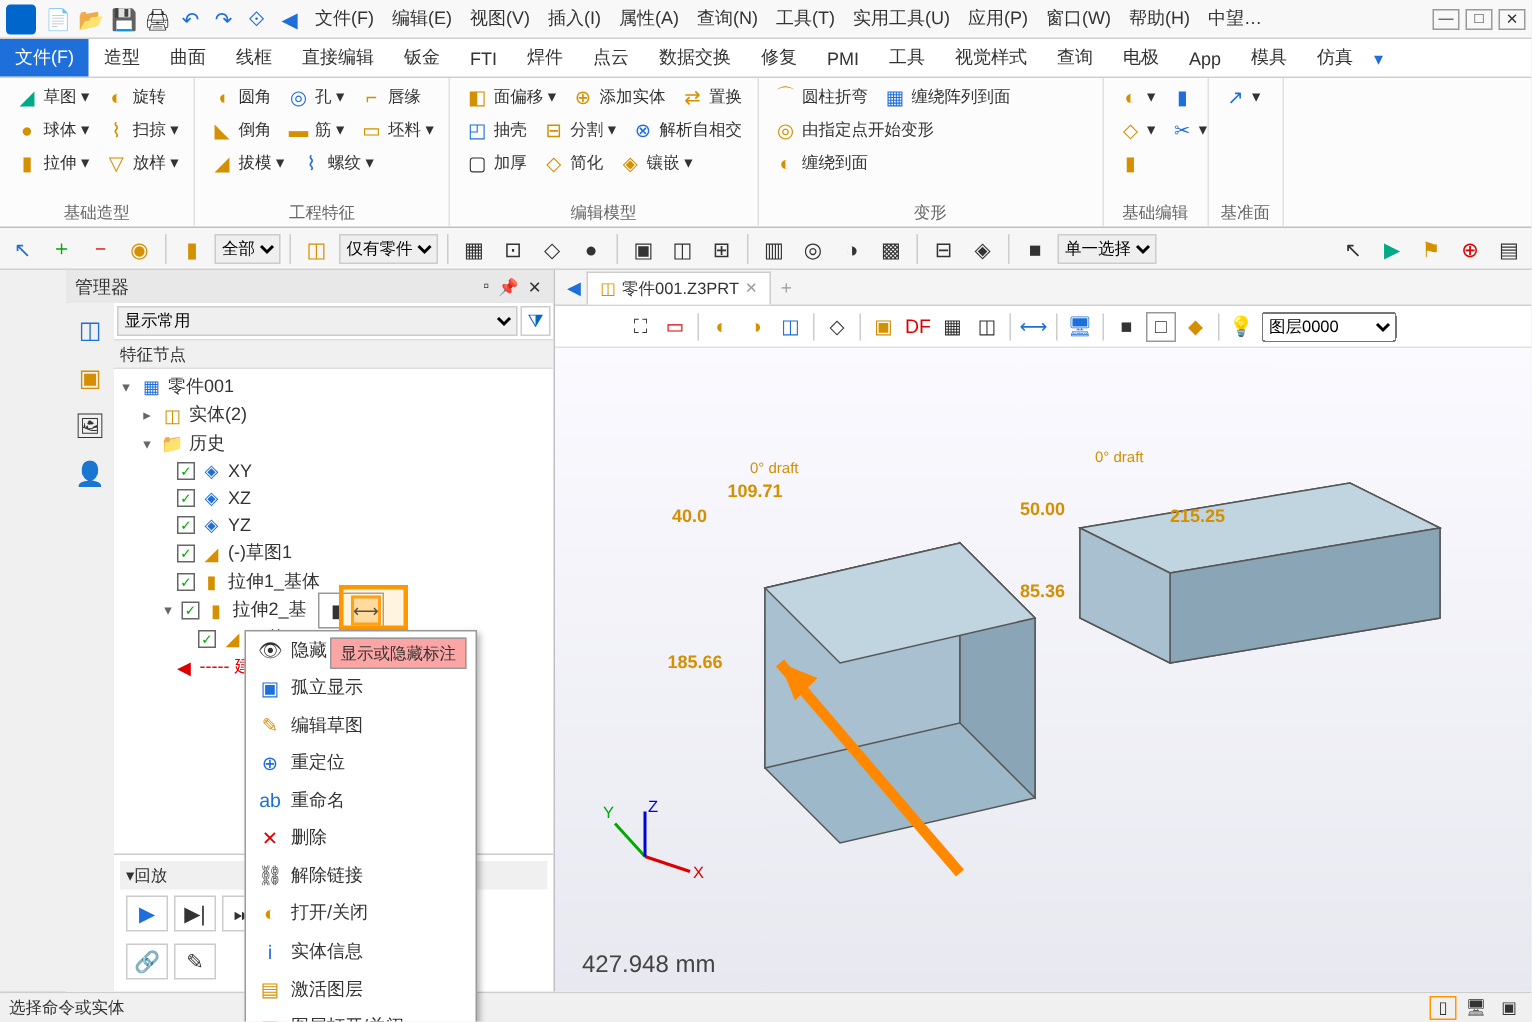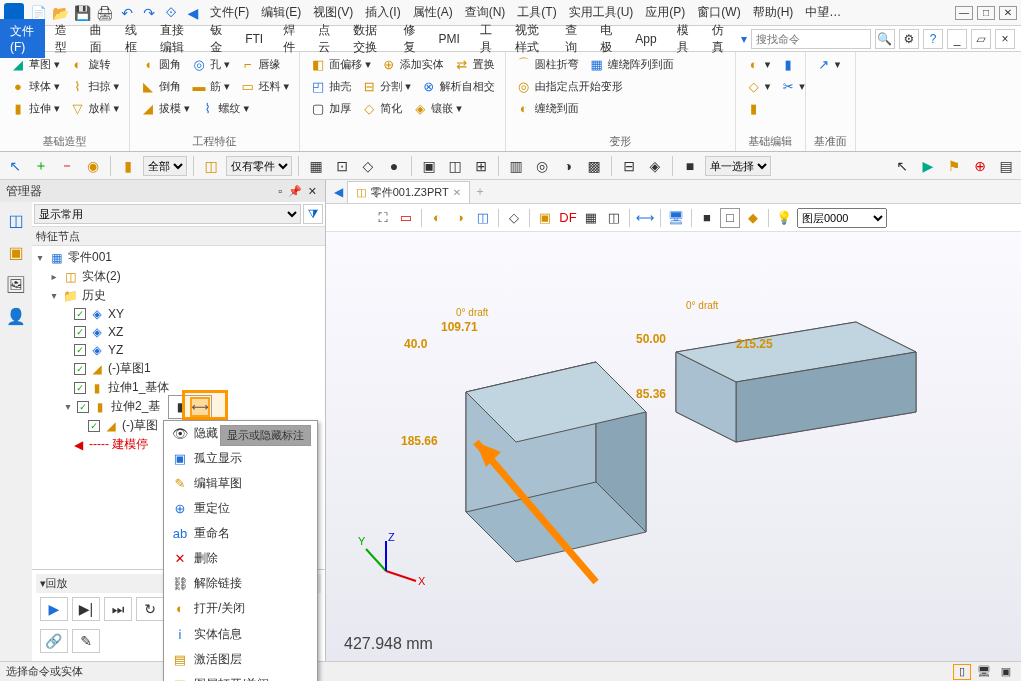--- a/index.html
+++ b/index.html
@@ -30,21 +30,21 @@
 .ribbon-btn .ic { width: 16px; height: 16px; display: inline-flex; align-items: center; justify-content: center; font-size: 13px; }
 .ribbon-row { display: flex; gap: 2px; }
 
 
 .toolbar2 { height: 28px; background: #f6f6f6; border-bottom: 1px solid #d0d0d0; display: flex; align-items: center; padding: 0 4px; gap: 4px; }
 .toolbar2 .tb-btn { width: 22px; height: 22px; display: flex; align-items: center; justify-content: center; font-size: 14px; cursor: pointer; }
 .toolbar2 select { height: 20px; font-size: 11px; border: 1px solid #ccc; }
 .toolbar2 .sep { width: 1px; height: 20px; background: #ccc; margin: 0 2px; }
 
 
-.main { display: flex; height: calc(681px - 26px - 26px - 100px - 28px - 20px); }
+.main { display: flex; height: calc(681px - 26px - 26px - 100px - 28px - 20px); margin-left: 44px; }
 
 
 .manager { width: 326px; background: #fff; border-right: 1px solid #c0c0c0; display: flex; flex-direction: column; position: relative; }
 .manager-header { height: 22px; background: #e8e8e8; display: flex; align-items: center; padding: 0 6px; font-size: 12px; }
 .manager-header-controls { margin-left: auto; display: flex; gap: 2px; }
 .manager-header-controls span { font-size: 11px; cursor: pointer; padding: 0 2px; }
 .manager-body { flex: 1; display: flex; overflow: hidden; }
 .manager-sidebar { width: 32px; background: #f0f0f0; display: flex; flex-direction: column; gap: 4px; padding-top: 4px; }
 .manager-sidebar .msbtn { width: 28px; height: 28px; margin: 0 auto; display: flex; align-items: center; justify-content: center; cursor: pointer; font-size: 16px; }
 .manager-content { flex: 1; display: flex; flex-direction: column; overflow: hidden; }
@@ -65,21 +65,21 @@
 
 .playback { border-top: 1px solid #ccc; padding: 4px; }
 .playback-header { display: flex; align-items: center; font-size: 11px; padding: 2px 4px; background: #f0f0f0; }
 .playback-body { display: flex; gap: 4px; padding: 4px; flex-wrap: wrap; }
 .playback-body .pbtn { width: 28px; height: 24px; border: 1px solid #ccc; display: flex; align-items: center; justify-content: center; font-size: 14px; }
 
 
 .context-menu { position: absolute; left: 163px; top: 420px; width: 155px; background: #fff; border: 1px solid #999; box-shadow: 2px 2px 4px rgba(0,0,0,0.3); z-index: 100; }
 .context-menu .cm-item { display: flex; align-items: center; gap: 6px; padding: 4px 8px; font-size: 12px; cursor: pointer; }
 .context-menu .cm-icon { width: 16px; text-align: center; font-size: 13px; }
-.tooltip { position: absolute; left: 220px; top: 425px; background: #a3a3a3; border: 1px solid #999; padding: 2px 6px; font-size: 11px; z-index: 101; }
+.tooltip { position: absolute; left: 220px; top: 425px; background: #fca5a5; border: 1px solid #999; padding: 2px 6px; font-size: 11px; z-index: 101; }
 
 
 .viewport { flex: 1; display: flex; flex-direction: column; background: #fff; }
 .vp-tabs { height: 24px; background: #f4f4f4; border-bottom: 1px solid #d0d0d0; display: flex; align-items: center; padding: 0 4px; }
 .vp-tab { display: flex; align-items: center; gap: 4px; padding: 3px 8px; background: #fff; border: 1px solid #ccc; border-bottom: none; font-size: 11px; }
 .vp-tab .close { font-size: 10px; color: #999; cursor: pointer; }
 .vp-add { width: 20px; text-align: center; color: #999; cursor: pointer; }
 .vp-toolbar { height: 28px; display: flex; align-items: center; padding: 0 4px; gap: 3px; border-bottom: 1px solid #e0e0e0; }
 .vp-toolbar .vtb { width: 20px; height: 20px; display: flex; align-items: center; justify-content: center; font-size: 13px; cursor: pointer; }
 .vp-toolbar .vsep { width: 1px; height: 18px; background: #ccc; margin: 0 2px; }
@@ -145,29 +145,20 @@
   <span class="ribbon-tab">修复</span>
   <span class="ribbon-tab">PMI</span>
   <span class="ribbon-tab">工具</span>
   <span class="ribbon-tab">视觉样式</span>
   <span class="ribbon-tab">查询</span>
   <span class="ribbon-tab">电极</span>
   <span class="ribbon-tab">App</span>
   <span class="ribbon-tab">模具</span>
   <span class="ribbon-tab">仿真</span>
   <span style="color:#1e6fd9;padding:0 4px">▾</span>
-  <div class="ribbon-search">
-    <input type="text" placeholder="搜找命令" style="">
-    <span class="sbtn">🔍</span>
-    <span class="sbtn">⚙</span>
-    <span class="sbtn" style="color:#1e6fd9">?</span>
-    <span class="sbtn">_</span>
-    <span class="sbtn">▱</span>
-    <span class="sbtn">×</span>
-  </div>
 </div>
 
 <div class="ribbon-body">
   <div class="ribbon-group">
     <div class="ribbon-group-content">
       <div class="ribbon-row">
         <span class="ribbon-btn"><span class="ic" style="color:#0a8">◢</span><span>草图</span>▾</span>
         <span class="ribbon-btn">
             <span class="ic" style="color:#d49000">◐</span>
             <span>旋转</span>
@@ -241,20 +232,21 @@
             <span class="ic">▢</span>
             <span>加厚</span>
           </span>
         <span class="ribbon-btn">
             <span class="ic" style="color:#d49000">◇</span>
             <span>简化</span>
           </span>
         <span class="ribbon-btn"><span class="ic" style="color:#d49000">◈</span><span>镶嵌</span>▾</span>
       </div>
     </div>
+    <div class="ribbon-group-label">编辑模型</div>
   </div>
   <div class="ribbon-group" style="width:230px">
     <div class="ribbon-group-content">
       <div class="ribbon-row">
         <span class="ribbon-btn">
             <span class="ic" style="color:#d49000">⌒</span>
             <span>圆柱折弯</span>
           </span>
         <span class="ribbon-btn">
             <span class="ic" style="color:#1e6fd9">▦</span>

